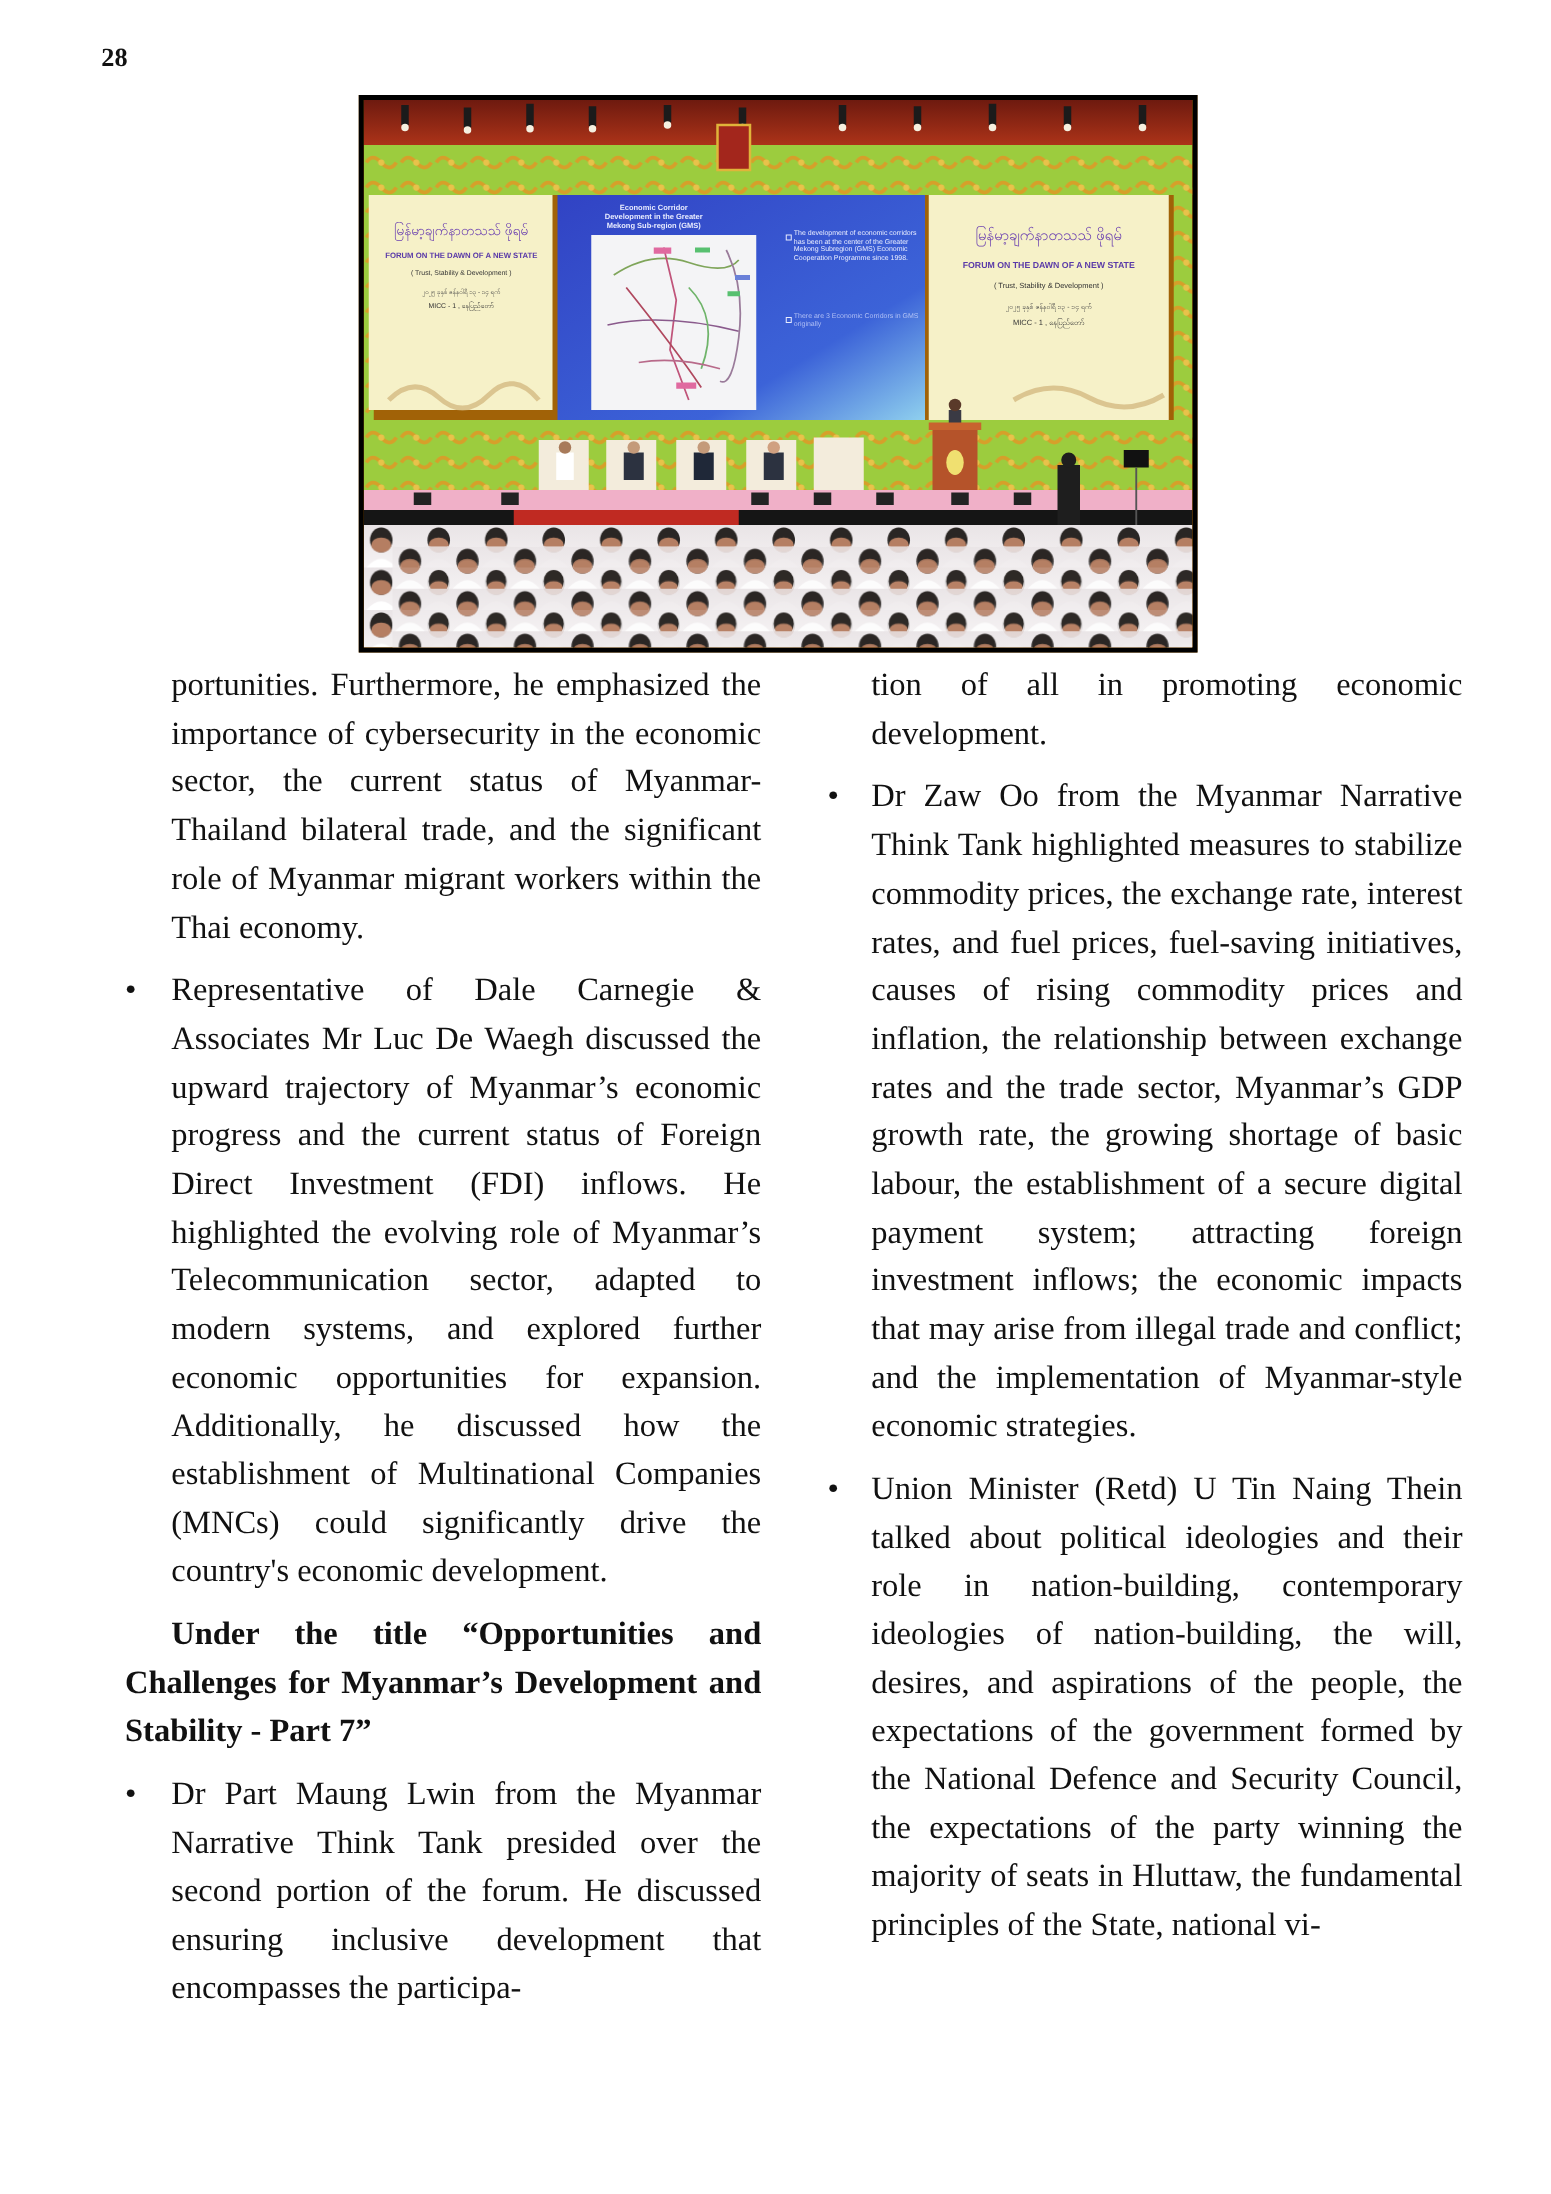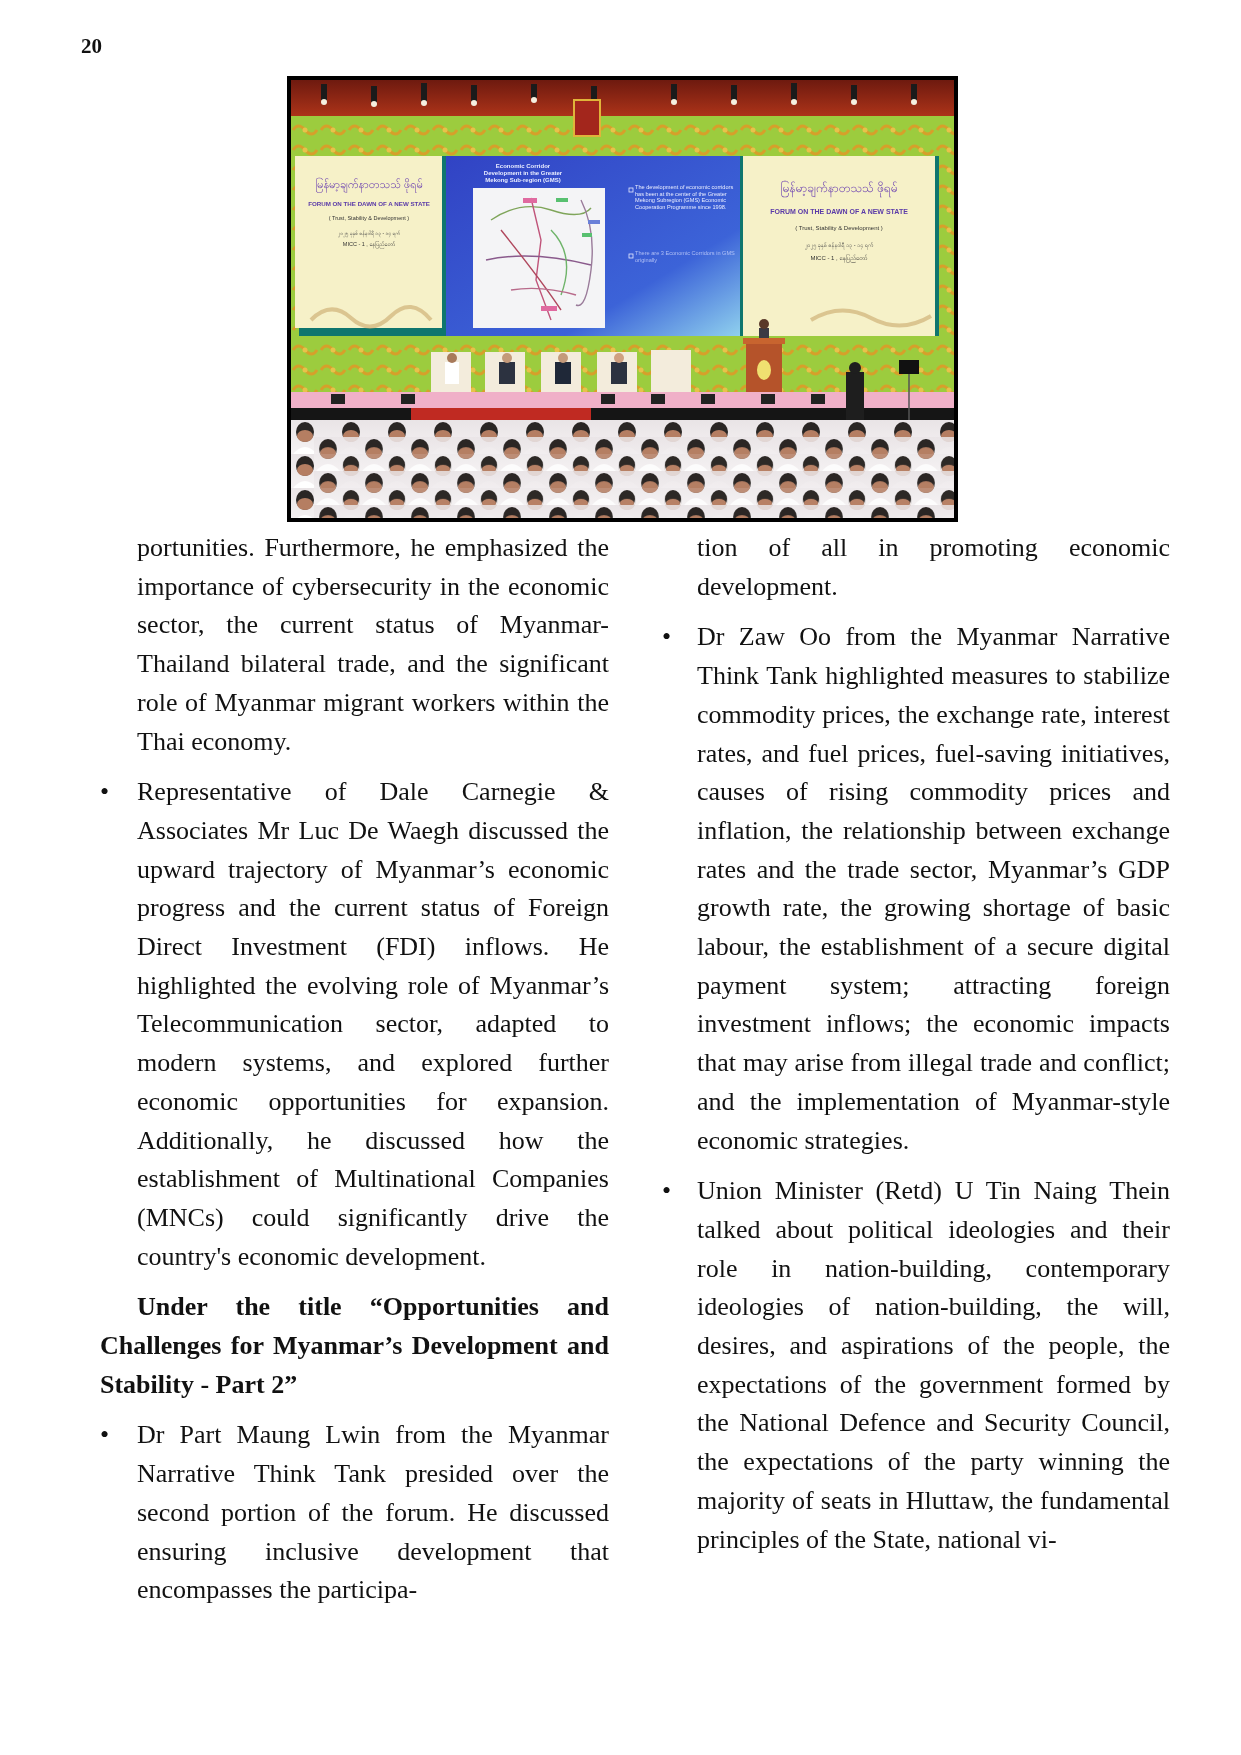--- a/index.html
+++ b/index.html
@@ -8,21 +8,21 @@
       font-family: "Liberation Serif", "DejaVu Serif", serif; color: #111;
     }
     .page-number {
       position: absolute; left: 81px; top: 34px;
       font-weight: bold; font-size: 21px; line-height: 24px;
     }
     
     .photo {
       position: absolute; left: 287px; top: 76px; width: 671px; height: 446px;
       box-sizing: border-box; border: 4px solid #000; overflow: hidden;
-      background: #0f766e;
+      background: #a16207;
     }
     .photo svg { display: block; width: 100%; height: 100%; }
     .slide-text { font-family: "Liberation Sans", "DejaVu Sans", sans-serif; }
     
     .col {
       position: absolute; top: 529px; font-size: 26px; line-height: 38.7px;
       text-align: justify;
     }
     .col-left { left: 100px; width: 509px; }
     .col-right { left: 637px; width: 511px; margin-left: 22px; }
@@ -38,21 +38,21 @@
     .col-right .bullet-glyph { left: 3px; }
     b { font-weight: normal; }
     .heading-para {
       margin: 12px 0 0 0; font-weight: bold; text-indent: 37px;
     }
     .justify-last { text-align-last: justify; }
   </style>
 </head>
 <body>
 
-<div class="page-number">20</div>
+<div class="page-number">28</div>
 
 <div class="photo">
   <svg viewBox="0 0 663 438" preserveAspectRatio="none">
     <defs>
       <linearGradient id="ceil" x1="0" y1="0" x2="0" y2="1">
         <stop offset="0" stop-color="#6e1a0f"></stop>
         <stop offset="1" stop-color="#b3361a"></stop>
       </linearGradient>
       <linearGradient id="slideg" x1="0" y1="0" x2="1" y2="1">
         <stop offset="0" stop-color="#3143c4"></stop>
@@ -214,21 +214,21 @@
 </div>
 
 <div class="col col-left">
   <p class="para indent-body">portunities. Furthermore, he emphasized the importance of cybersecurity in the economic sector, the current status of Myanmar-Thailand bilateral trade, and the significant role of Myanmar migrant workers within the Thai economy.</p>
 
   <div class="bullet-item gap-top">
     <span class="bullet-glyph">•</span>
     <b>Representative of Dale Carnegie &amp; Associates Mr Luc De Waegh</b><span> discussed the upward trajectory of Myanmar’s economic progress and the current status of Foreign Direct Investment (FDI) inflows. He highlighted the evolving role of Myanmar’s Telecommunication sector, adapted to modern systems, and explored further economic opportunities for expansion. Additionally, he discussed how the establishment of Multinational Companies (MNCs) could significantly drive the country's economic development.</span>
   </div>
 
-  <p class="heading-para">Under the title “Opportunities and Challenges for Myanmar’s Development and Stability - Part 2”</p>
+  <p class="heading-para">Under the title “Opportunities and Challenges for Myanmar’s Development and Stability - Part 7”</p>
 
   <div class="bullet-item gap-top">
     <span class="bullet-glyph">•</span>
     <b>Dr Part Maung Lwin from the Myanmar Narrative Think Tank</b><span class="justify-last"> presided over the second portion of the forum. He discussed ensuring inclusive development that encompasses the participa-</span>
   </div>
 </div>
 
 <div class="col col-right">
   <p class="para" style="padding-left:38px;">tion of all in promoting economic development.</p>
 

